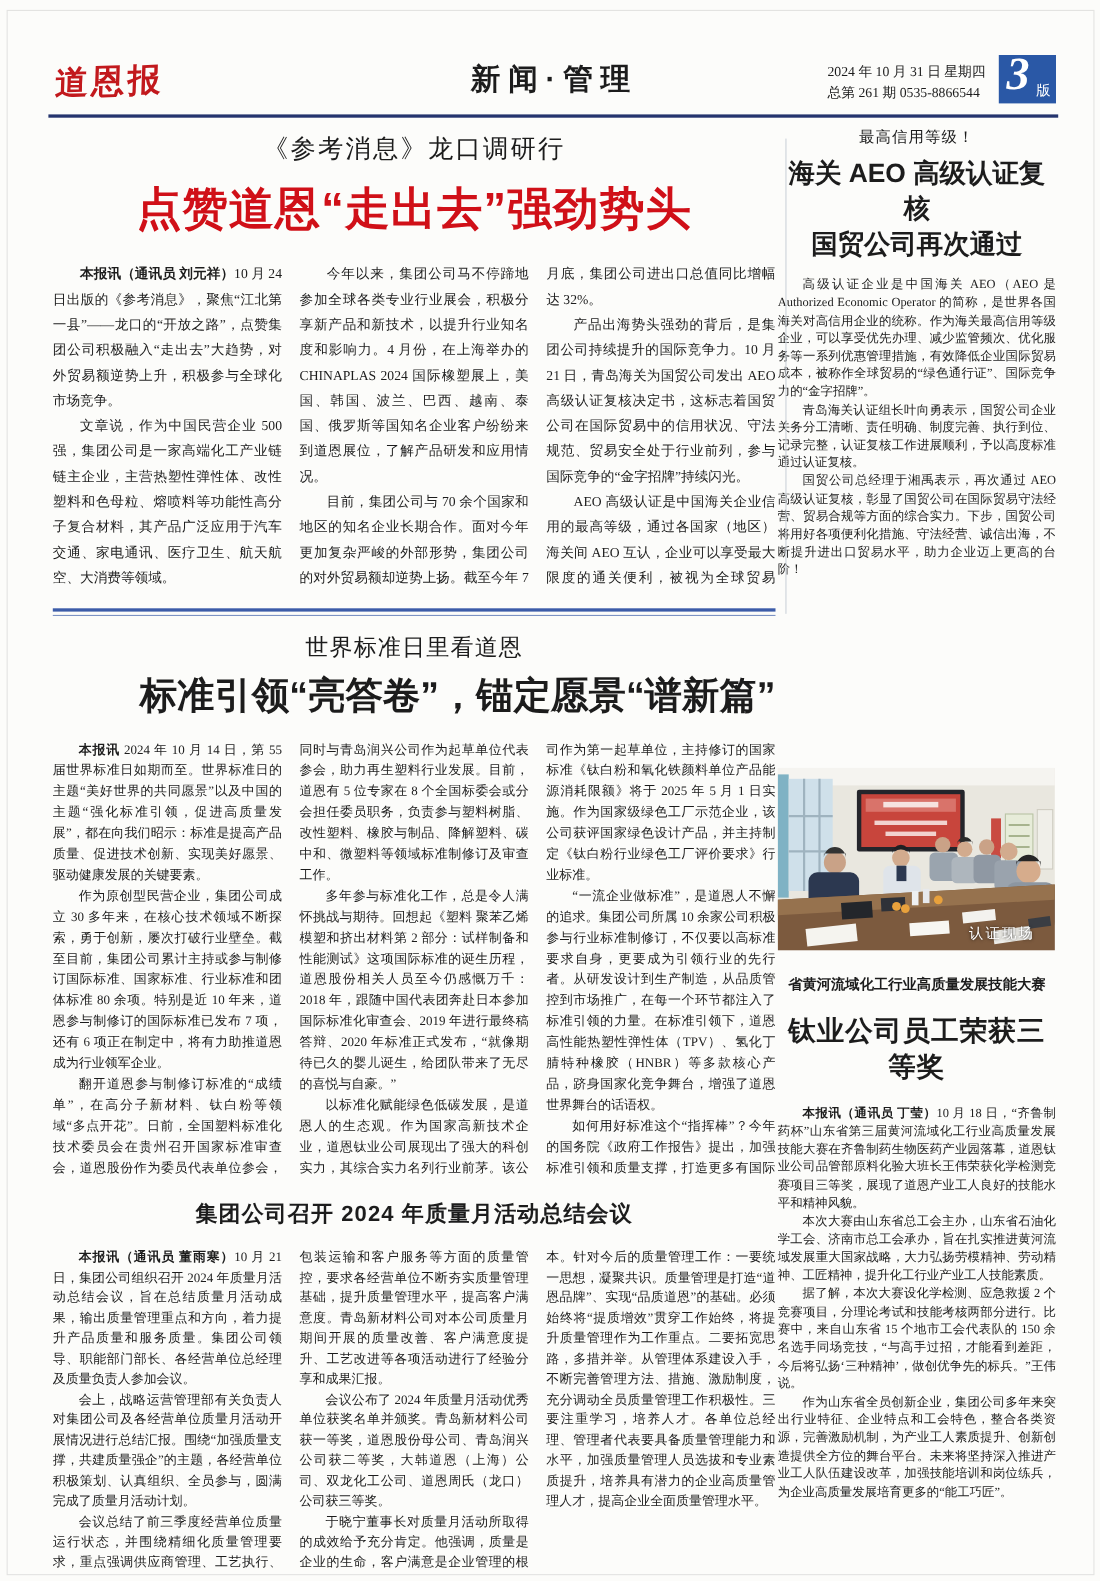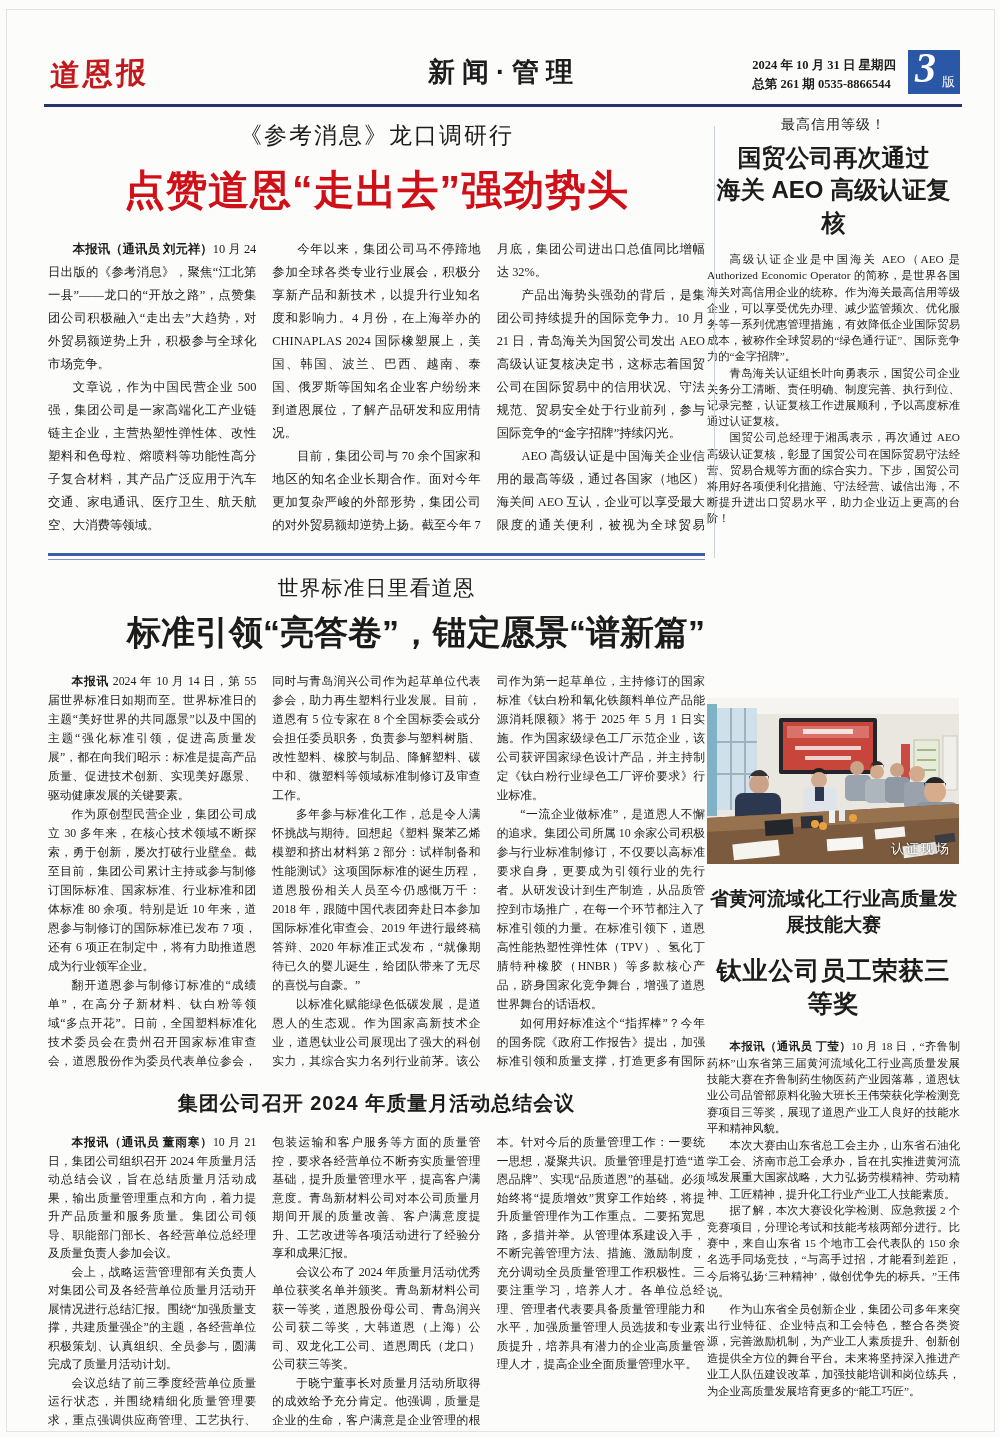--- a/index.html
+++ b/index.html
@@ -10,21 +10,21 @@
     overflow:hidden;
   }
   .frame{position:absolute;left:6px;top:9px;right:5px;bottom:5px;border:1px solid #e3e3e1;}
 
   
   header{position:absolute;left:48px;right:40px;top:46px;height:54px;}
   .masthead{position:absolute;left:2px;top:8px;font-size:30px;font-weight:bold;color:#c2191d;
     letter-spacing:3px;transform:rotate(-2deg) skewX(-4deg);}
   .section-title{position:absolute;left:0;right:0;top:8px;text-align:center;font-size:27px;
     font-weight:bold;letter-spacing:7px;font-family:"Liberation Sans","DejaVu Sans",sans-serif;}
-  .dateblock{position:absolute;right:64px;top:10px;font-size:12.5px;line-height:1.55;font-weight:700;}
+  .dateblock{position:absolute;right:64px;top:10px;font-size:12.5px;line-height:1.55;font-weight:400;}
   .pagebox{position:absolute;right:0;top:4px;width:52px;height:44px;background:#2a58a6;color:#fff;}
   .pagebox .num{position:absolute;left:7px;top:-6px;font-size:42px;font-weight:bold;font-style:italic;}
   .pagebox .ban{position:absolute;right:5px;bottom:3px;font-size:13px;}
   .head-rule{position:absolute;left:44px;right:38px;top:104px;height:3px;background:#25356e;}
 
   
   main{position:absolute;left:48px;right:40px;top:116px;bottom:8px;
     display:grid;grid-template-columns:1fr 253px;column-gap:2px;}
 
   p{margin:0;text-indent:2em;}
@@ -53,24 +53,24 @@
 
   
   .rightcol{display:flex;flex-direction:column;}
   .a2 .kicker{font-size:14px;margin:0 0 8px;letter-spacing:1px;}
   .a2 .hl{font-family:"Liberation Sans","DejaVu Sans",sans-serif;font-weight:bold;font-size:24px;
     text-align:center;line-height:1.35;}
   .a2 .hl-wrap{margin:0 0 12px;}
   .a2 .body{font-size:11.3px;line-height:16.2px;text-align:justify;height:441px;overflow:hidden;}
 
   figure.photo{margin:6px 0 8px;position:relative;width:252px;height:166px;padding:0;}
-  .photo .caption{position:absolute;right:8px;bottom:6px;color:#fff;font-size:13px;letter-spacing:2px;
+  .photo .caption{position:absolute;right:18px;bottom:6px;color:#fff;font-size:13px;letter-spacing:2px;
     font-family:"Liberation Sans","DejaVu Sans",sans-serif;text-shadow:0 0 3px rgba(0,0,0,.85);}
 
-  .a5 .kicker{font-size:19px;font-weight:bold;margin:14px 0 8px;}
+  .a5 .kicker{font-size:13px;font-weight:bold;margin:14px 0 8px;}
   .a5 .hl{font-family:"Liberation Sans","DejaVu Sans",sans-serif;font-weight:bold;font-size:25px;
     text-align:center;margin:16px 0 18px;letter-spacing:1px;}
   .a5 .body{font-size:11.3px;line-height:16.4px;text-align:justify;overflow:hidden;}
 </style>
 </head>
 <body>
 
 <div class="frame"></div>
 
 <header>
@@ -133,22 +133,22 @@
       </div>
     </article>
 
   </section>
 
   <aside class="rightcol">
 
     <article class="a2">
       <div class="kicker">最高信用等级！</div>
       <div class="hl-wrap">
+        <div class="hl">海关 AEO 高级认证复核</div>
         <div class="hl">国贸公司再次通过</div>
-        <div class="hl">海关 AEO 高级认证复核</div>
       </div>
       <div class="body">
         <p>高级认证企业是中国海关 AEO（AEO 是 Authorized Economic Operator 的简称，是世界各国海关对高信用企业的统称。作为海关最高信用等级企业，可以享受优先办理、减少监管频次、优化服务等一系列优惠管理措施，有效降低企业国际贸易成本，被称作全球贸易的“绿色通行证”、国际竞争力的“金字招牌”。</p>
         <p>青岛海关认证组长叶向勇表示，国贸公司企业关务分工清晰、责任明确、制度完善、执行到位、记录完整，认证复核工作进展顺利，予以高度标准通过认证复核。</p>
         <p>国贸公司总经理于湘禹表示，再次通过 AEO 高级认证复核，彰显了国贸公司在国际贸易守法经营、贸易合规等方面的综合实力。下步，国贸公司将用好各项便利化措施、守法经营、诚信出海，不断提升进出口贸易水平，助力企业迈上更高的台阶！</p>
       </div>
     </article>
 
     <figure class="photo">
       <svg viewBox="0 0 252 166" width="252" height="166">

